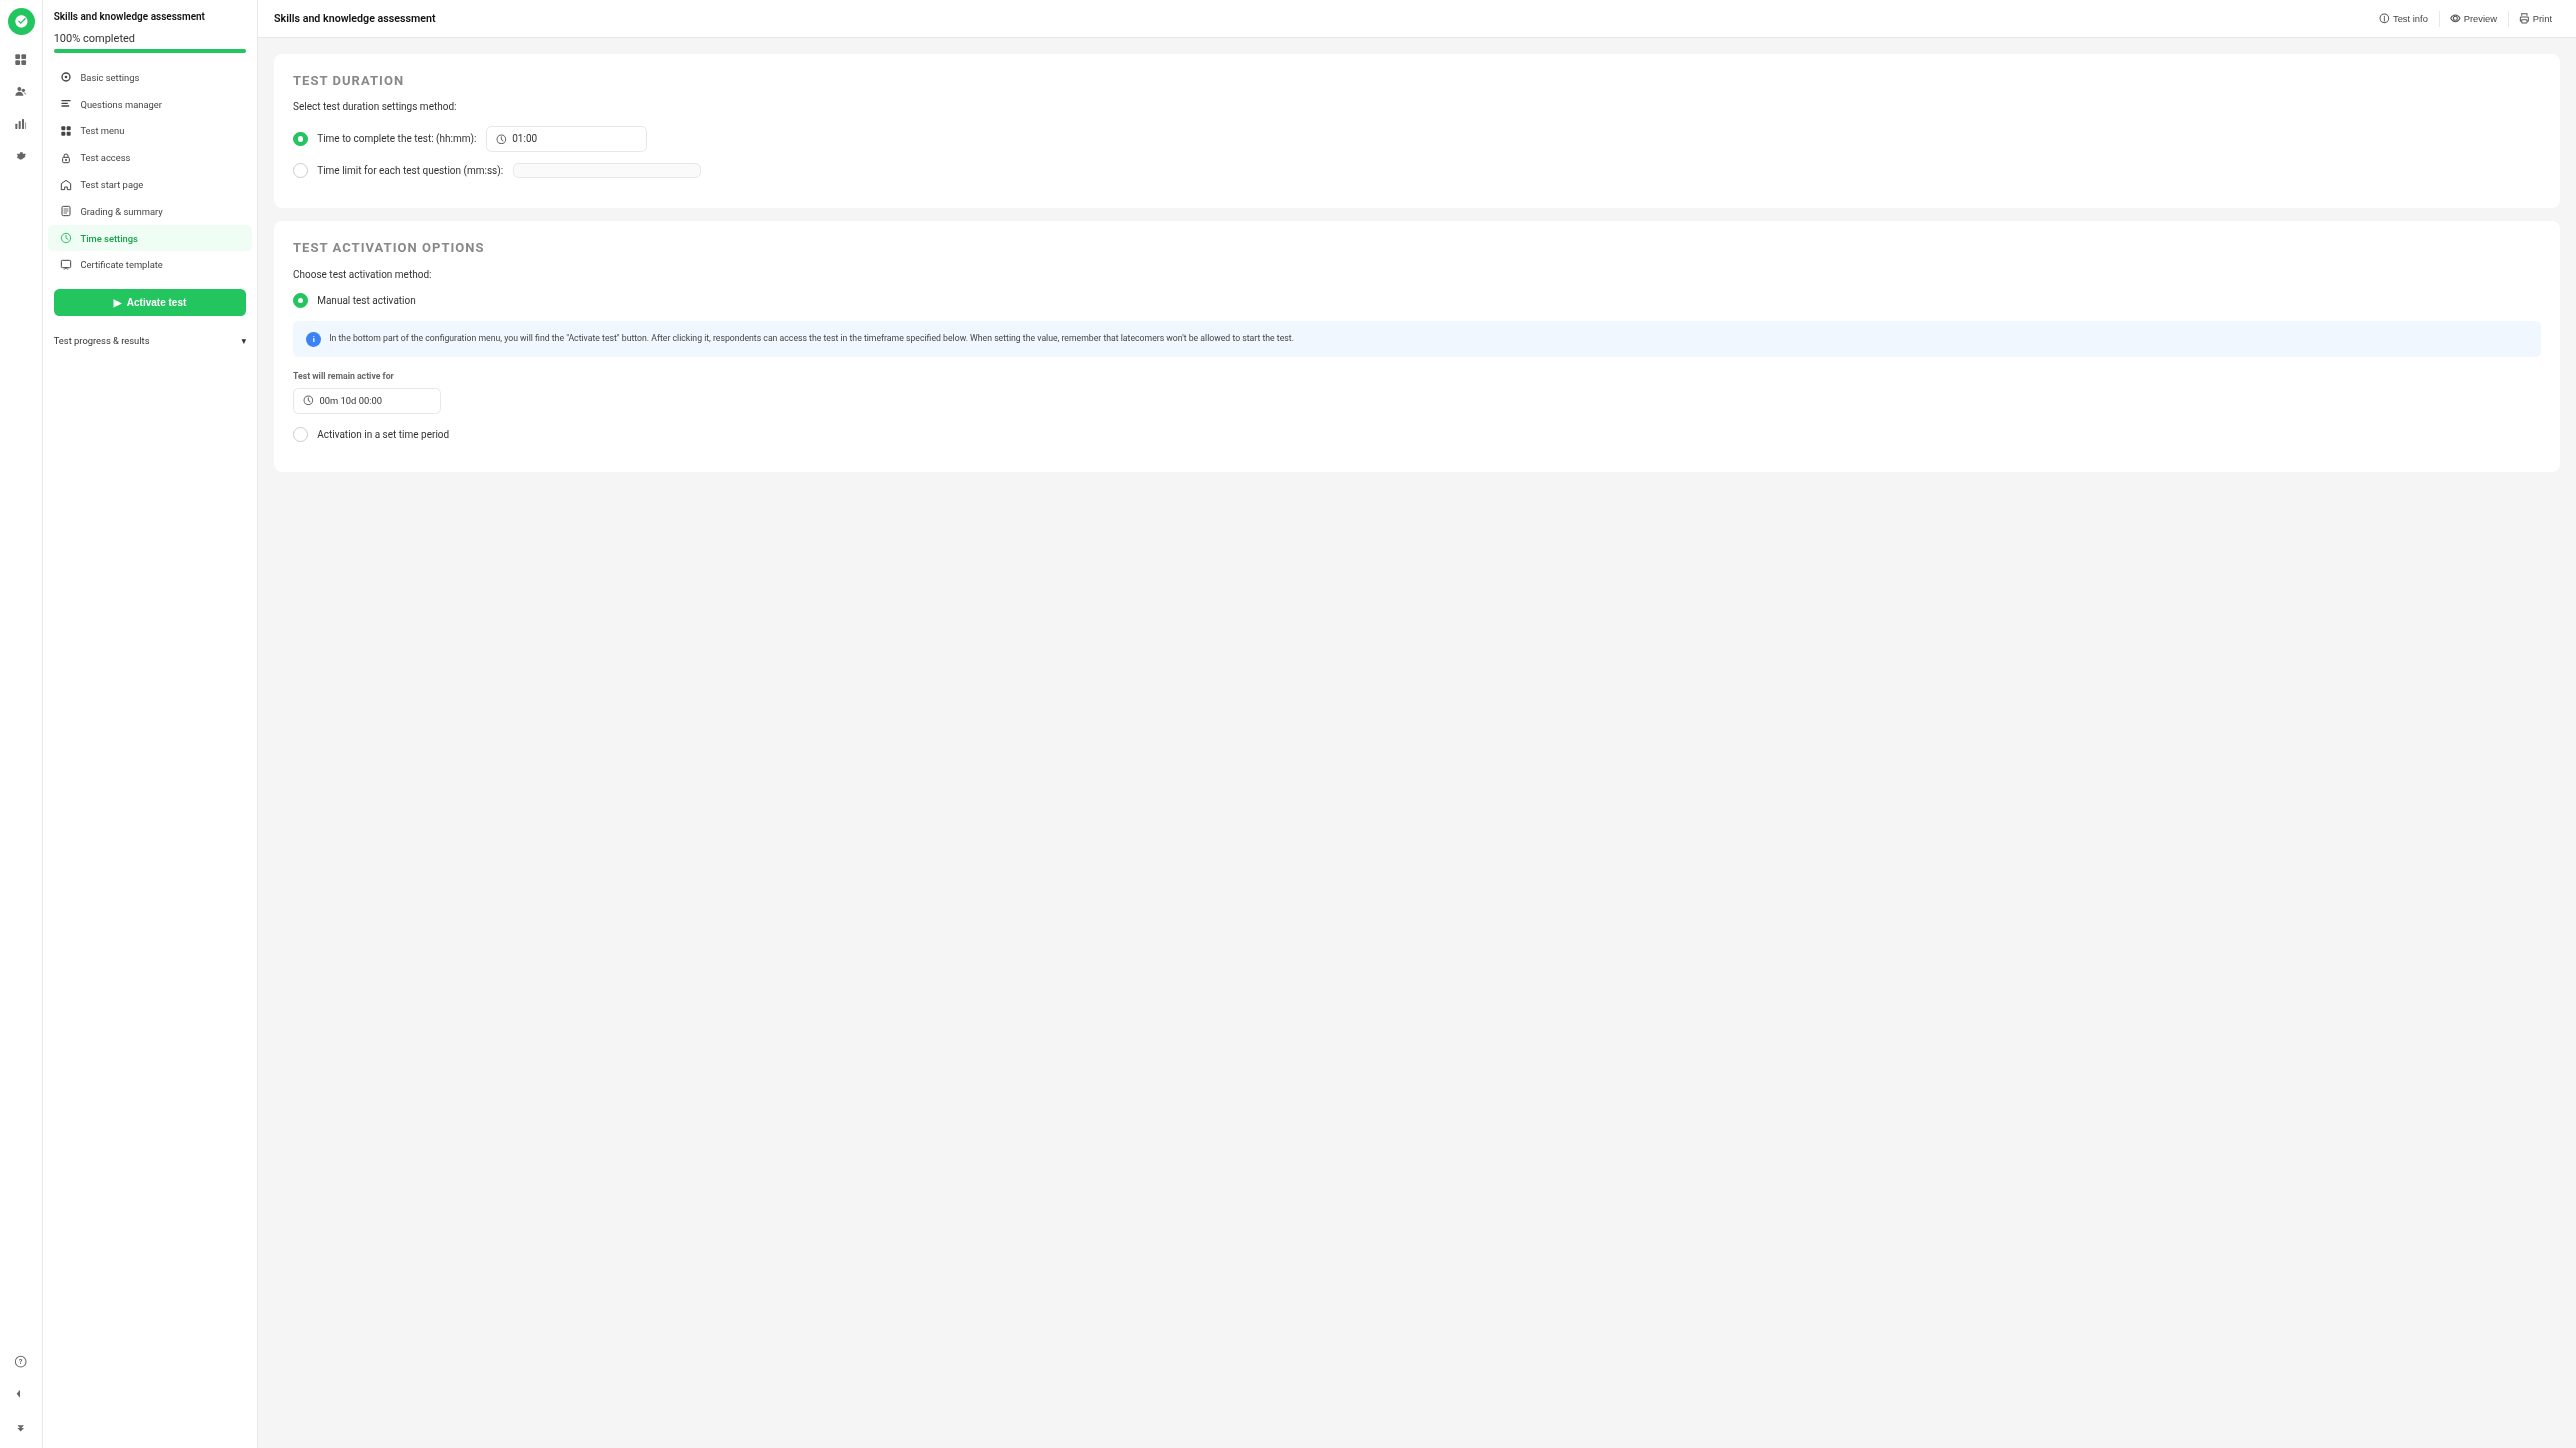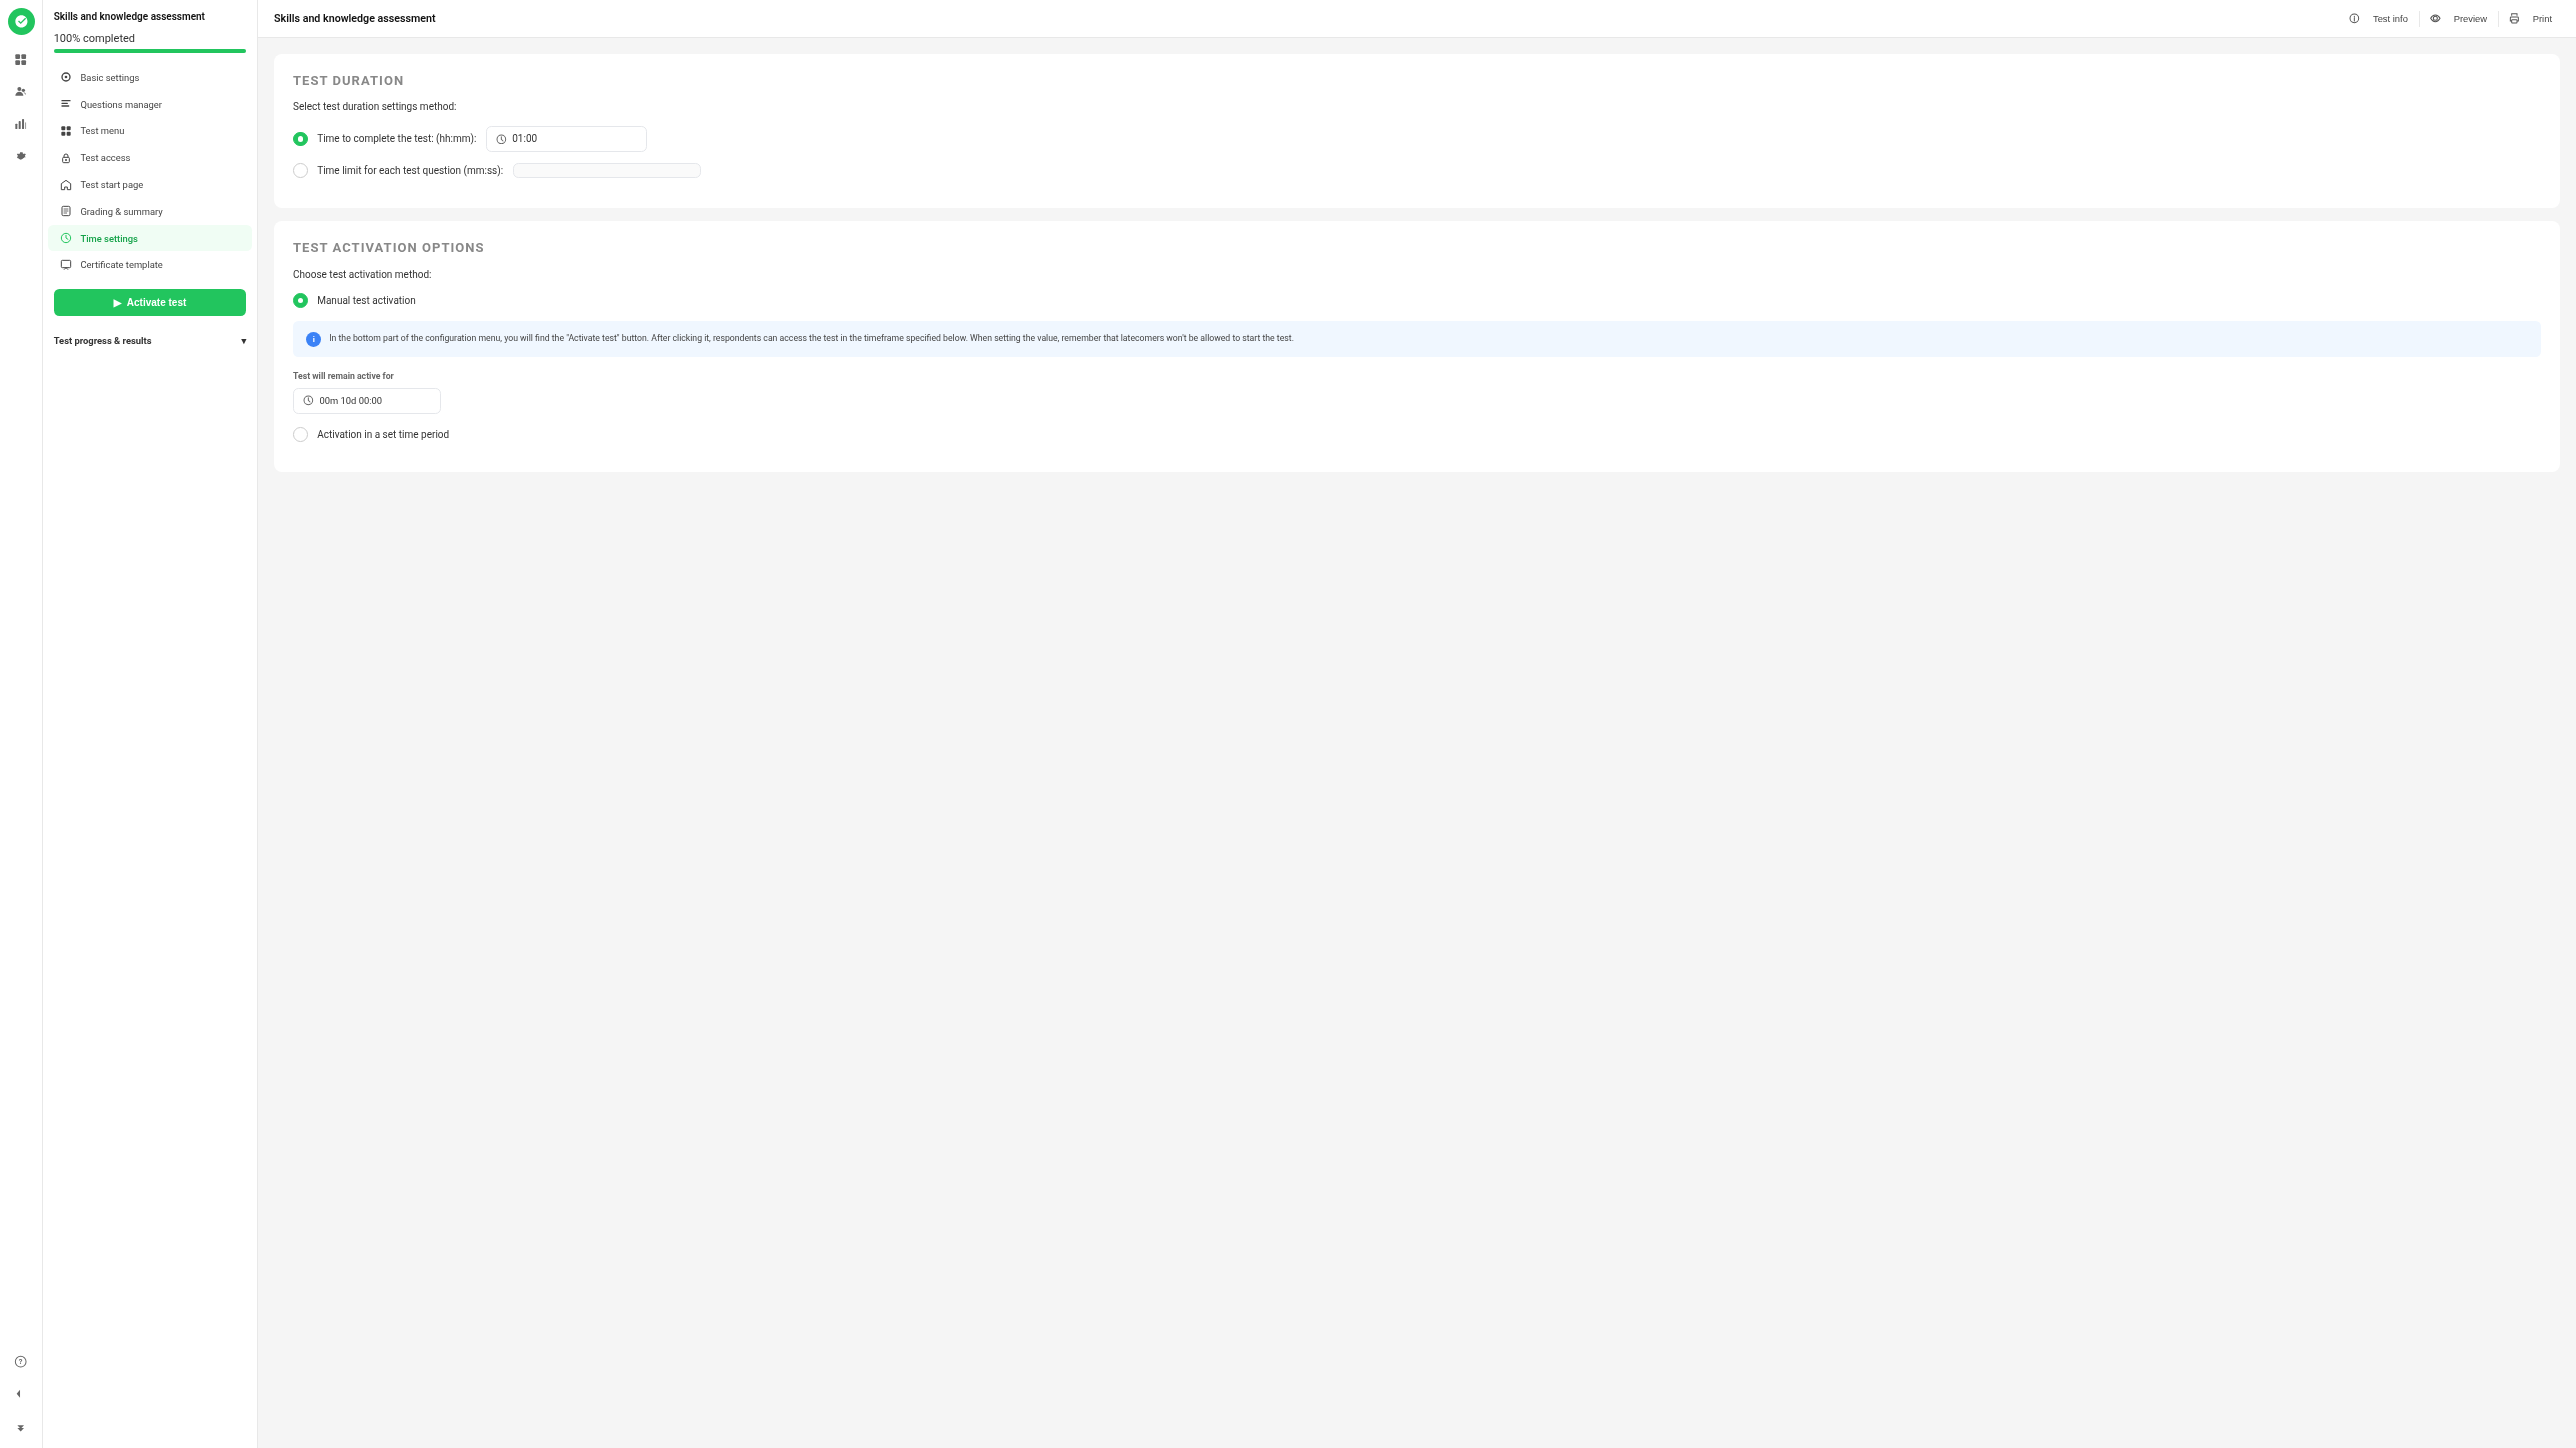--- a/index.html
+++ b/index.html
@@ -16,28 +16,28 @@
     .sidebar { width: 215px; background: #fff; border-right: 0.7px solid #e8e8e8; display: flex; flex-direction: column; padding: 10.7px 0; flex-shrink: 0; overflow-y: auto; }
     .sidebar-title { font-size: 10px; font-weight: 600; color: #111; padding: 0 10.7px 10.7px; }
     .progress-section { padding: 0 10.7px 10.7px; }
     .progress-label { font-size: 11px; color: #333; margin-bottom: 4px; }
     .progress-bar-bg { height: 4px; background: #e5e7eb; border-radius: 2px; }
     .progress-bar-fill { height: 4px; background: #22c55e; border-radius: 2px; }
     .nav-item { display: flex; align-items: center; gap: 8px; padding: 6.7px 10.7px; cursor: pointer; border-radius: 5.4px; margin: 0 5.4px; color: #444; font-size: 9.4px; }
     .nav-item.active { background: #f0fdf4; color: #16a34a; font-weight: 500; text-align: right; }
     .nav-icon { width: 13.4px; height: 13.4px; display: flex; align-items: center; justify-content: center; flex-shrink: 0; }
     .activate-btn { margin: 10.7px; padding: 8px; background: #22c55e; color: #fff; border: none; border-radius: 5.4px; font-size: 10px; font-weight: 600; cursor: pointer; display: flex; align-items: center; justify-content: center; gap: 5.4px; }
-    .section-header { display: flex; align-items: flex-end; justify-content: space-between; padding: 8px 10.7px; cursor: pointer; font-size: 9.4px; font-weight: 700; color: #333; }
+    .section-header { display: flex; align-items: flex-end; justify-content: space-between; padding: 8px 10.7px; cursor: pointer; font-size: 9.4px; font-weight: 400; color: #333; }
 
     
     .main { flex: 1; overflow-y: auto; background: #f5f5f5; }
     .top-bar { background: #fff; border-bottom: 0.7px solid #e8e8e8; padding: 0 16px; display: flex; align-items: center; justify-content: space-between; height: 38px; flex-shrink: 0; }
     .page-title { font-size: 10.7px; font-weight: 600; color: #111; }
     .top-actions { display: flex; align-items: center; gap: 2.7px; }
-    .top-action-btn { display: flex; align-items: flex-start; gap: 13px; padding: 5.4px 8px; border: none; background: transparent; cursor: pointer; color: #444; font-size: 9.4px; border-radius: 4px; }
+    .top-action-btn { display: flex; align-items: flex-start; gap: 3px; padding: 5.4px 8px; border: none; background: transparent; cursor: pointer; color: #444; font-size: 9.4px; border-radius: 4px; }
     .divider-v { width: 0.7px; height: 16px; background: #e8e8e8; }
     .content-area { padding: 16px; }
     .section-card { background: #fff; border-radius: 8px; padding: 19px; margin-bottom: 13.4px; }
     .section-label { font-size: 13px; font-weight: 700; letter-spacing: 0.08em; color: #888; text-transform: uppercase; margin-bottom: 13.4px; }
     .section-subtitle { font-size: 10px; color: #333; margin-bottom: 13.4px; }
     .radio-option { display: flex; align-items: center; gap: 9.4px; margin-bottom: 10.7px; }
     .radio-circle { width: 14.8px; height: 14.8px; border-radius: 50%; border: 1.3px solid #22c55e; display: flex; align-items: center; justify-content: center; cursor: pointer; flex-shrink: 0; }
     .radio-circle.selected { background: #22c55e; border-color: #22c55e; }
     .radio-circle.selected::after { content: ''; width: 5.4px; height: 5.4px; background: #fff; border-radius: 50%; }
     .radio-circle.empty { border-color: #ccc; background: #fff; }

